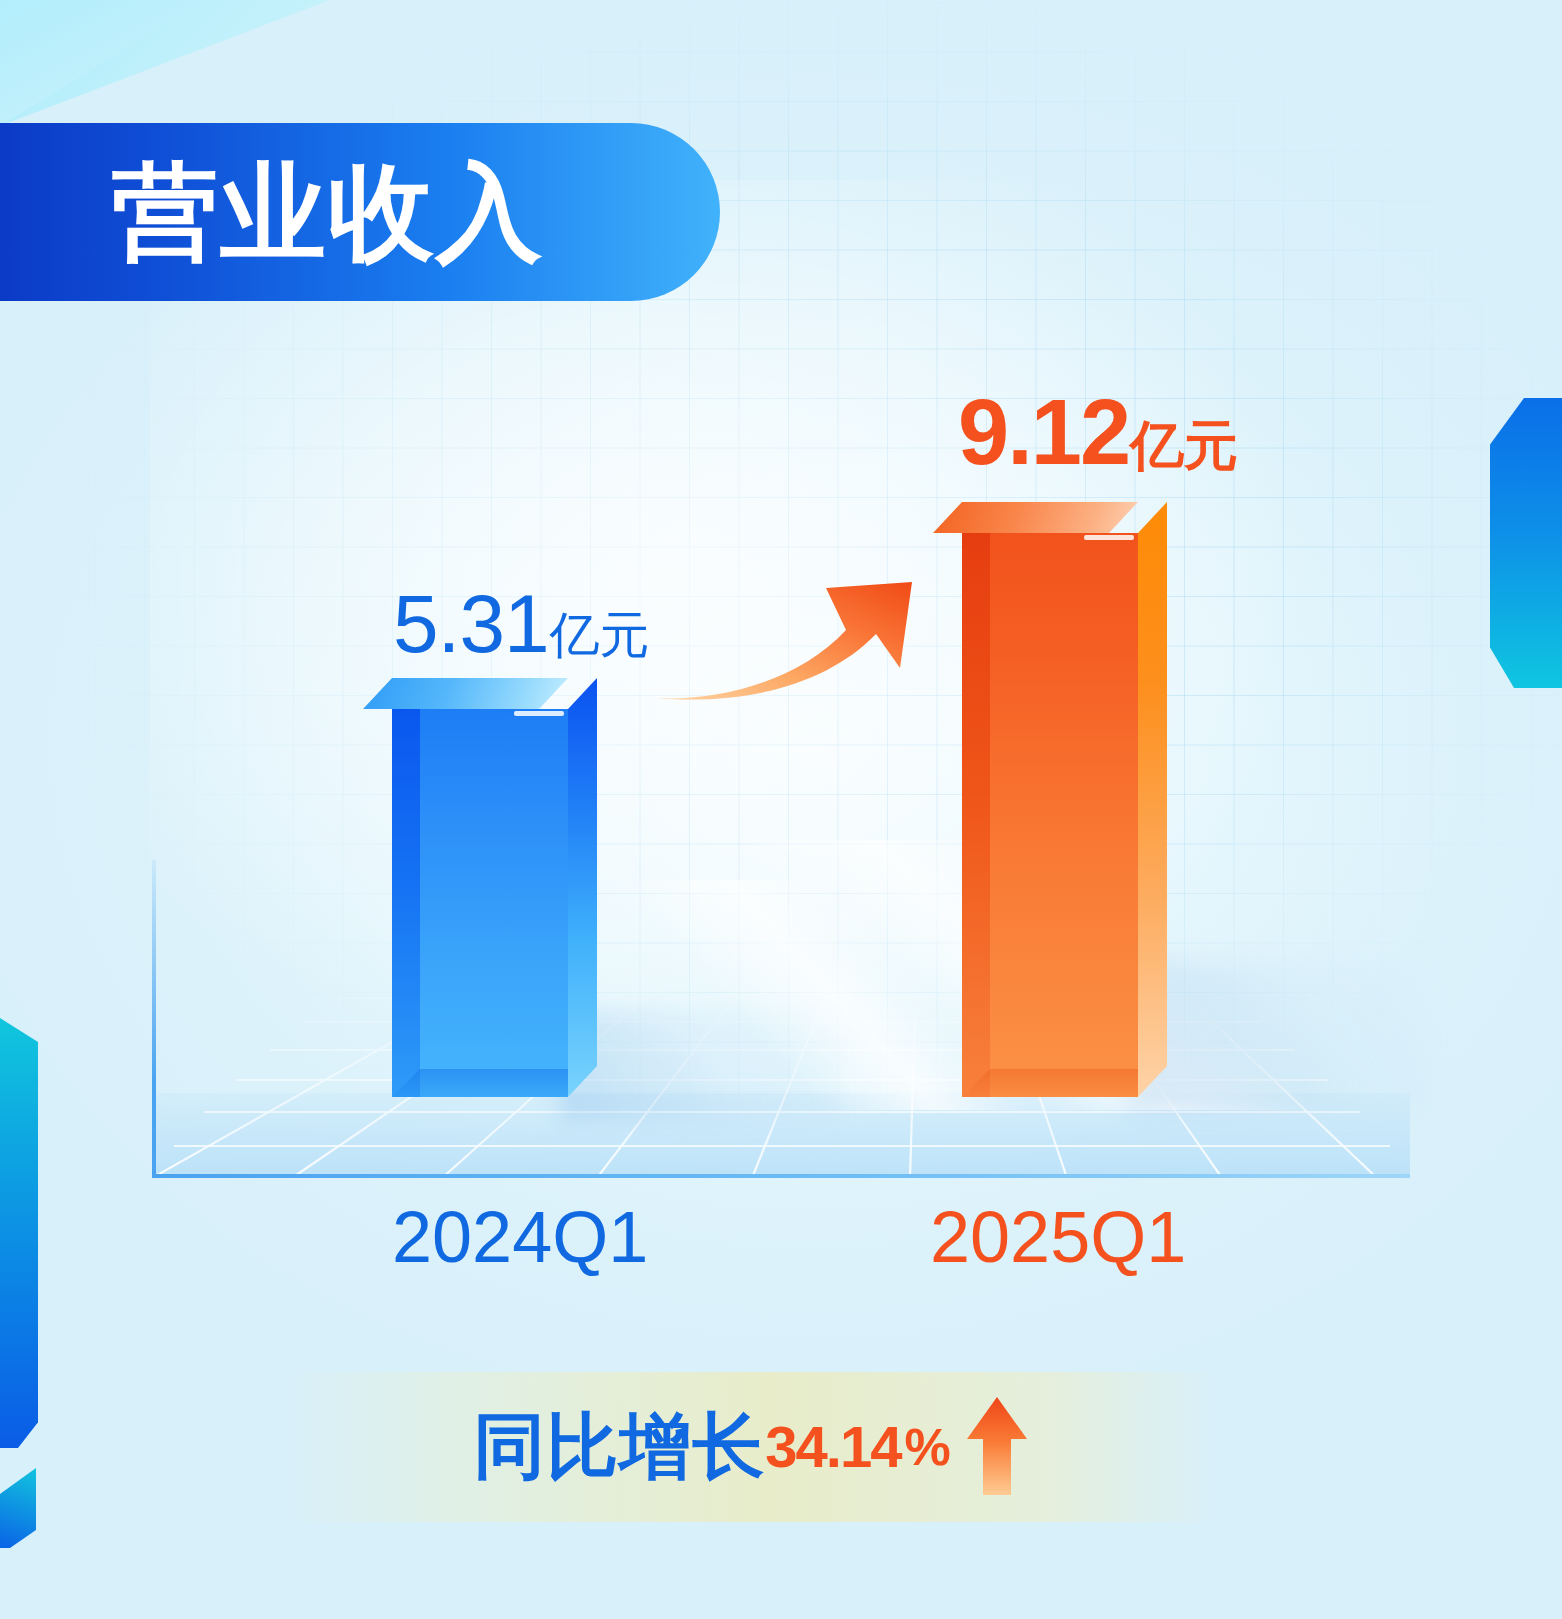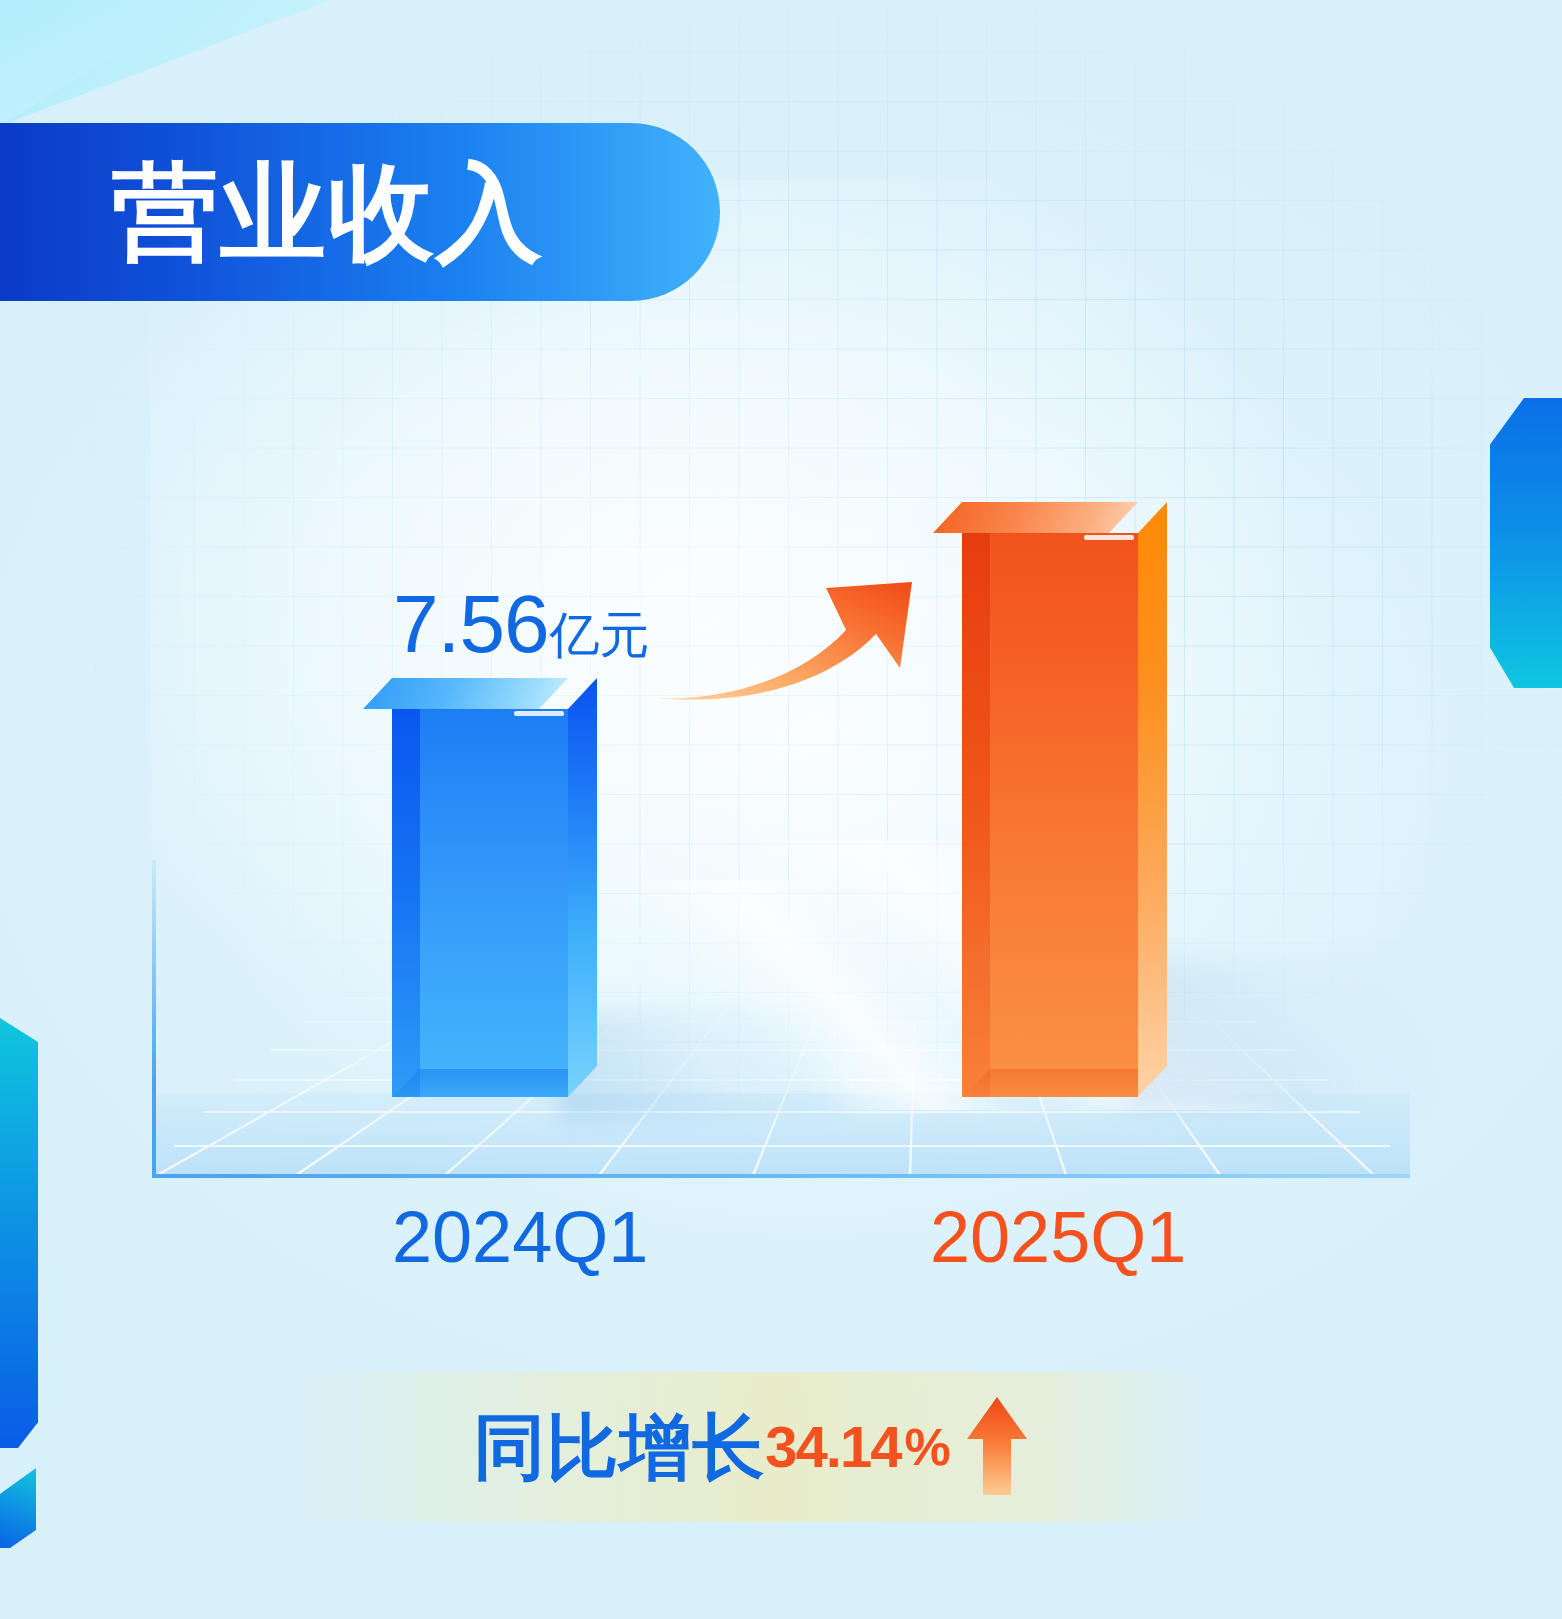--- a/index.html
+++ b/index.html
@@ -237,21 +237,21 @@
   .growth-arrow { position: absolute; left: 650px; top: 552px; width: 280px; height: 160px; }
 
   
   .growth-banner {
     position: absolute; left: 284px; top: 1372px;
     width: 934px; height: 150px;
     background: linear-gradient(90deg, rgba(233,243,226,0) 0%, rgba(231,240,214,0.55) 18%, rgba(233,236,199,0.95) 52%, rgba(233,238,210,0.75) 82%, rgba(233,243,226,0) 100%);
     display: flex; align-items: center; justify-content: center;
   }
   .growth-row { display: flex; align-items: center; line-height: 1; white-space: nowrap; }
-  .growth-prefix { font-size: 72px; font-weight: 700; color: #1069e0; letter-spacing: 1px; }
+  .growth-prefix { font-size: 72px; font-weight: 700; color: #1069e0; letter-spacing: 1px; font-family: Liberation Serif, serif; }
   .growth-num { font-size: 58px; font-weight: 700; color: #f4511e; letter-spacing: -2px; }
   .growth-pct { font-size: 52px; font-weight: 700; color: #f4511e; margin-left: 4px; }
   .growth-up { margin-left: 14px; display: inline-flex; }
 </style>
 </head>
 <body>
 
 <div id="stage">
 
   <div class="bg-base"></div>
@@ -327,23 +327,26 @@
           <stop offset="35%" stop-color="#fda965"></stop>
           <stop offset="70%" stop-color="#f97335"></stop>
           <stop offset="100%" stop-color="#f04a16"></stop>
         </linearGradient>
       </defs>
       <path d="M6,146 C70,150 150,128 196,78 L176,36 L262,30 L250,116 L226,82 C178,132 96,154 6,146 Z" fill="url(#arrGrad)"></path>
     </svg>
   </div>
 
   <div class="value-label" id="value-2024">
-    <span class="num">7.56</span><span class="unit">亿元</span>
-  </div>
-
+    <span class="num">5.31</span><span class="unit">亿元</span>
+  </div>
+
+  <div class="value-label" id="value-2025">
+    <span class="num">9.12</span><span class="unit">亿元</span>
+  </div>
 
   <div class="cat-label" id="cat-2024">2024Q1</div>
   <div class="cat-label" id="cat-2025">2025Q1</div>
 
   <div class="growth-banner">
     <div class="growth-row">
       <span class="growth-prefix">同比增长</span>
       <span class="growth-num">34.14</span>
       <span class="growth-pct">%</span>
       <span class="growth-up">

